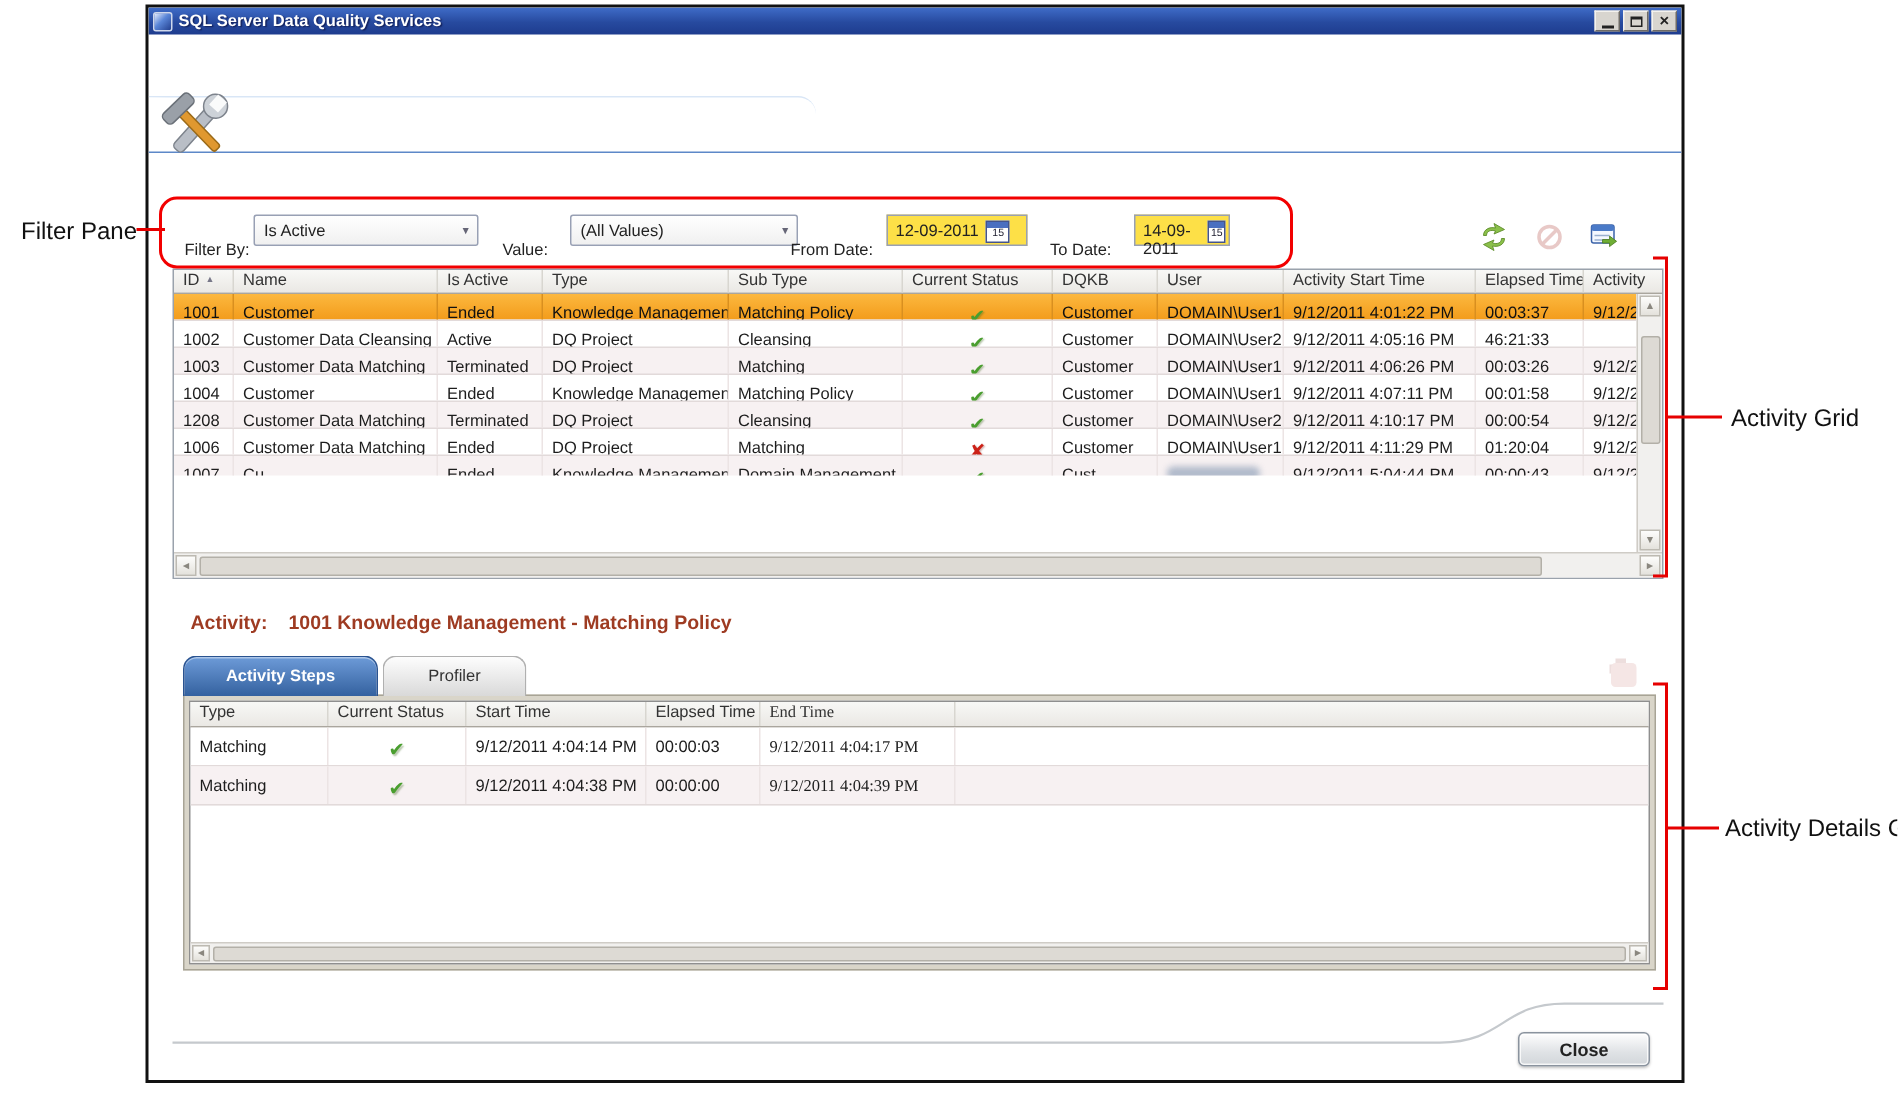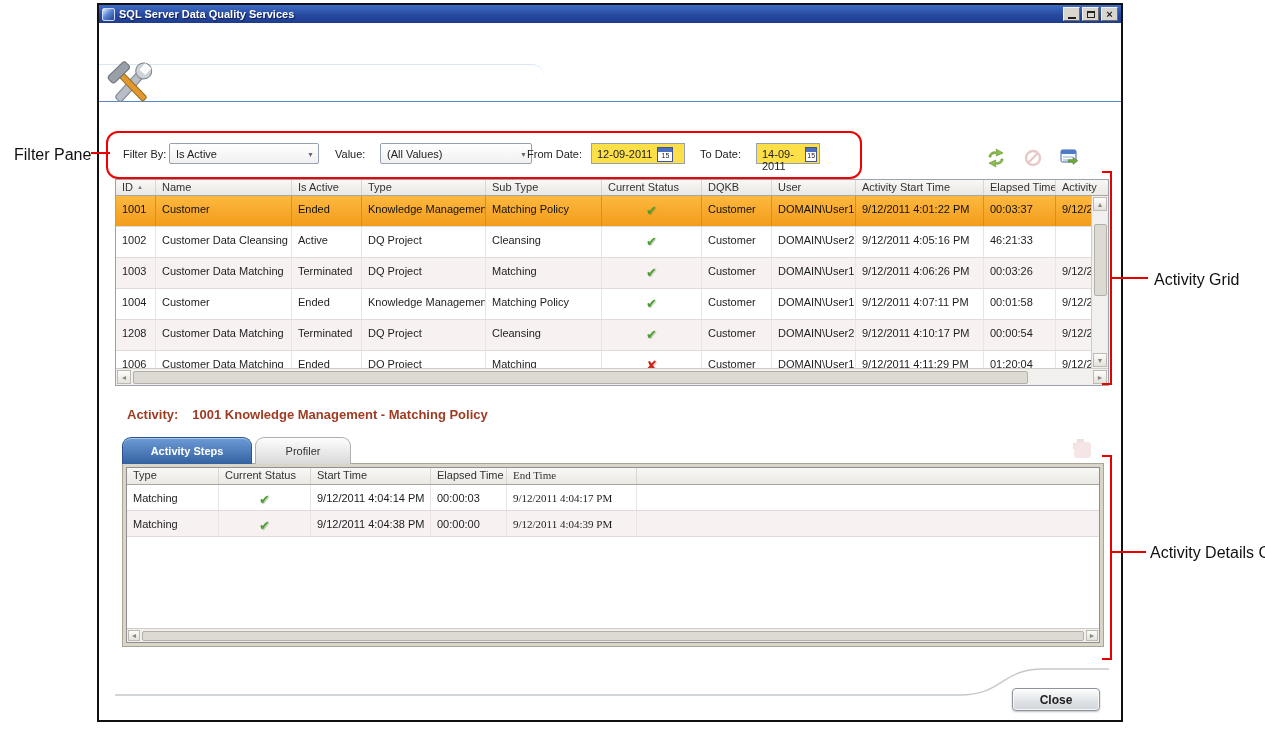--- a/index.html
+++ b/index.html
@@ -57,42 +57,42 @@
            background:linear-gradient(180deg,#2f62ae 0%,#1d4e97 100%); border-top:1px solid #5d88c8;
            color:#fff; font-size:12px; font-weight:bold; text-align:right; padding:4px 14px 0 0; }
   .banner-title { position:absolute; left:92px; top:21px; color:#fff; font-size:21px; font-weight:bold;
                   letter-spacing:.5px; text-shadow:1px 2px 3px rgba(10,20,60,.55); z-index:3; }
   .tools-icon { position:absolute; left:6px; top:-2px; width:52px; height:56px; z-index:4; }
 
   
   .filter-outline { position:absolute; left:9px; top:128px; width:756px; height:48px;
                     border:2px solid #f20000; border-radius:12px; z-index:6; pointer-events:none; }
   .filter-row { position:absolute; left:0; top:136px; right:0; height:30px; font-size:11px; color:#222; }
-  .flabel { position:absolute; top:7px; }
+  .flabel { position:absolute; top:20px; }
   .fselect { position:absolute; top:2px; height:21px; border:1px solid #98a0b4; border-radius:2px;
              background:linear-gradient(180deg,#fff,#f0f0f0); padding:4px 16px 0 6px; font-size:11px; color:#222; }
   .fselect .dd { position:absolute; right:4px; top:7px; font-size:7px; color:#667; }
   .fdate { position:absolute; top:2px; height:21px; border:1px solid #98a0b4; background:#fde047;
            font-size:11px; color:#222; padding:4px 2px 0 5px; display:flex; gap:5px; }
   .cal-icon { width:16px; height:15px; border:1px solid #44548c; background:#fff; margin-top:-1px;
               font-size:7px; text-align:center; line-height:14px; color:#223; position:relative; }
   .cal-icon::before { content:""; position:absolute; left:0; top:0; right:0; height:4px; background:#4a6fc0; }
   .cal-icon span { position:relative; top:1px; }
 
   .gridbar-icons { position:absolute; top:143px; height:22px; right:26px; width:110px; }
   .gb-ico { position:absolute; top:0; width:22px; height:20px; }
 
   
   .grid { position:absolute; background:#fff; border:1px solid #9aa2ac; }
   .ghead { display:flex; height:16px; background:linear-gradient(180deg,#f8f8f6,#eae8e4);
            border-bottom:1px solid #aaa69e; }
   .hcell { font-size:11px; color:#333; padding:1px 0 0 6px; white-space:nowrap; overflow:hidden;
            border-right:1px solid #d8d6d0; flex-shrink:0; }
   .hcell .sort { font-size:6px; color:#778; margin-left:4px; vertical-align:2px; }
-  .grid-row { display:flex; height:31px; border-bottom:1px solid #e2dada; background:#fff; }
+  .grid-row { display:flex; height:18px; border-bottom:1px solid #e2dada; background:#fff; }
   .cell { font-size:11px; color:#1d1d1d; padding-top:7px; padding-left:6px; white-space:nowrap;
           overflow:hidden; border-right:1px solid #ece4e4; flex-shrink:0; }
   .cell.cell-status { text-align:center; padding-left:0; }
   .ok-ico { color:#4a9e2f; font-size:13px; text-shadow:1px 1px 1px rgba(60,100,30,.35); }
   .x-ico  { color:#cc2218; font-size:13px; text-shadow:1px 1px 1px rgba(120,20,10,.3); }
   .grid-row.selected { background:linear-gradient(180deg,#fcb83f,#f39c1b) !important; }
   .grid-row.selected .cell { border-right-color:#d98f1f; color:#111; }
 
   
   .agrid { left:16px; top:174px; width:994px; height:207px; }

